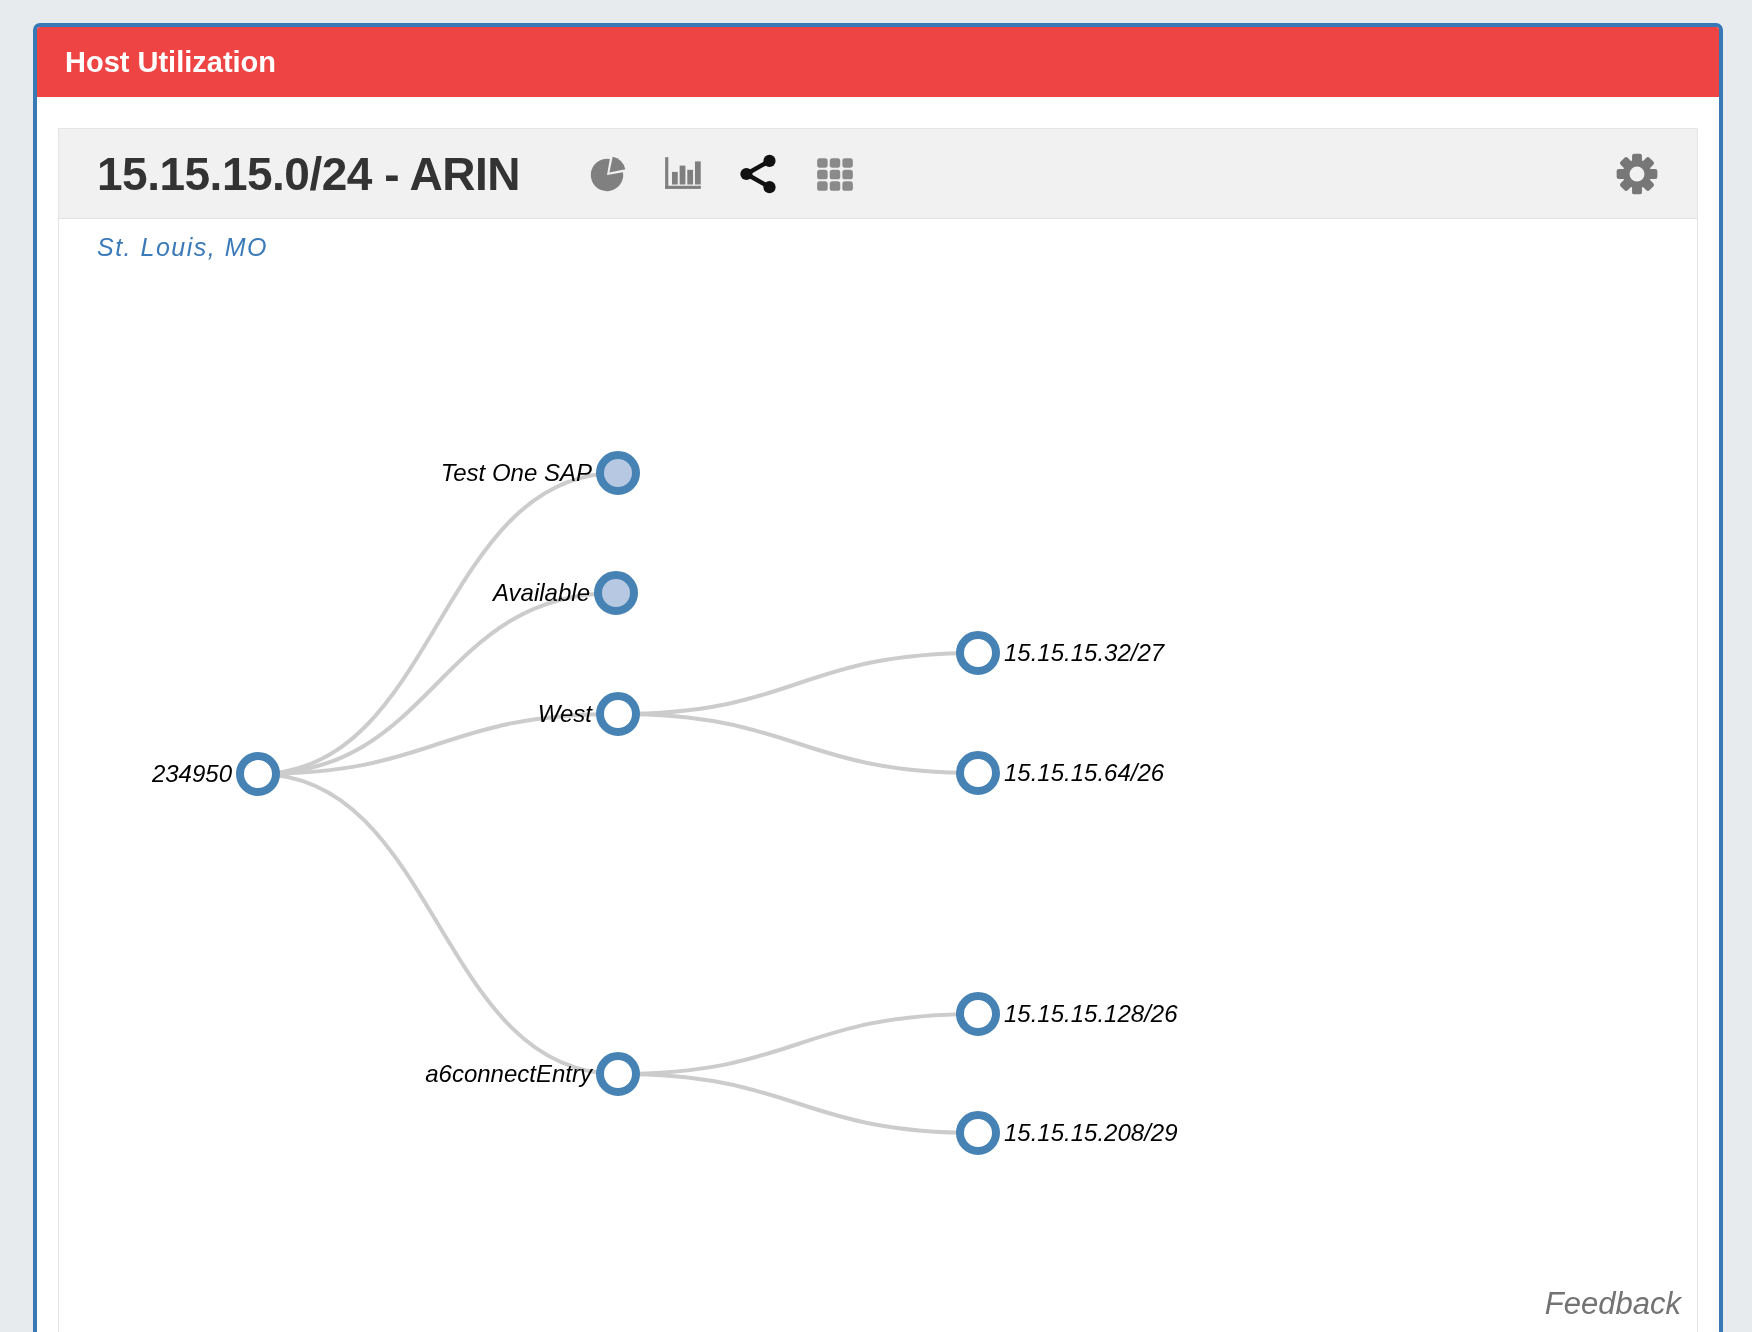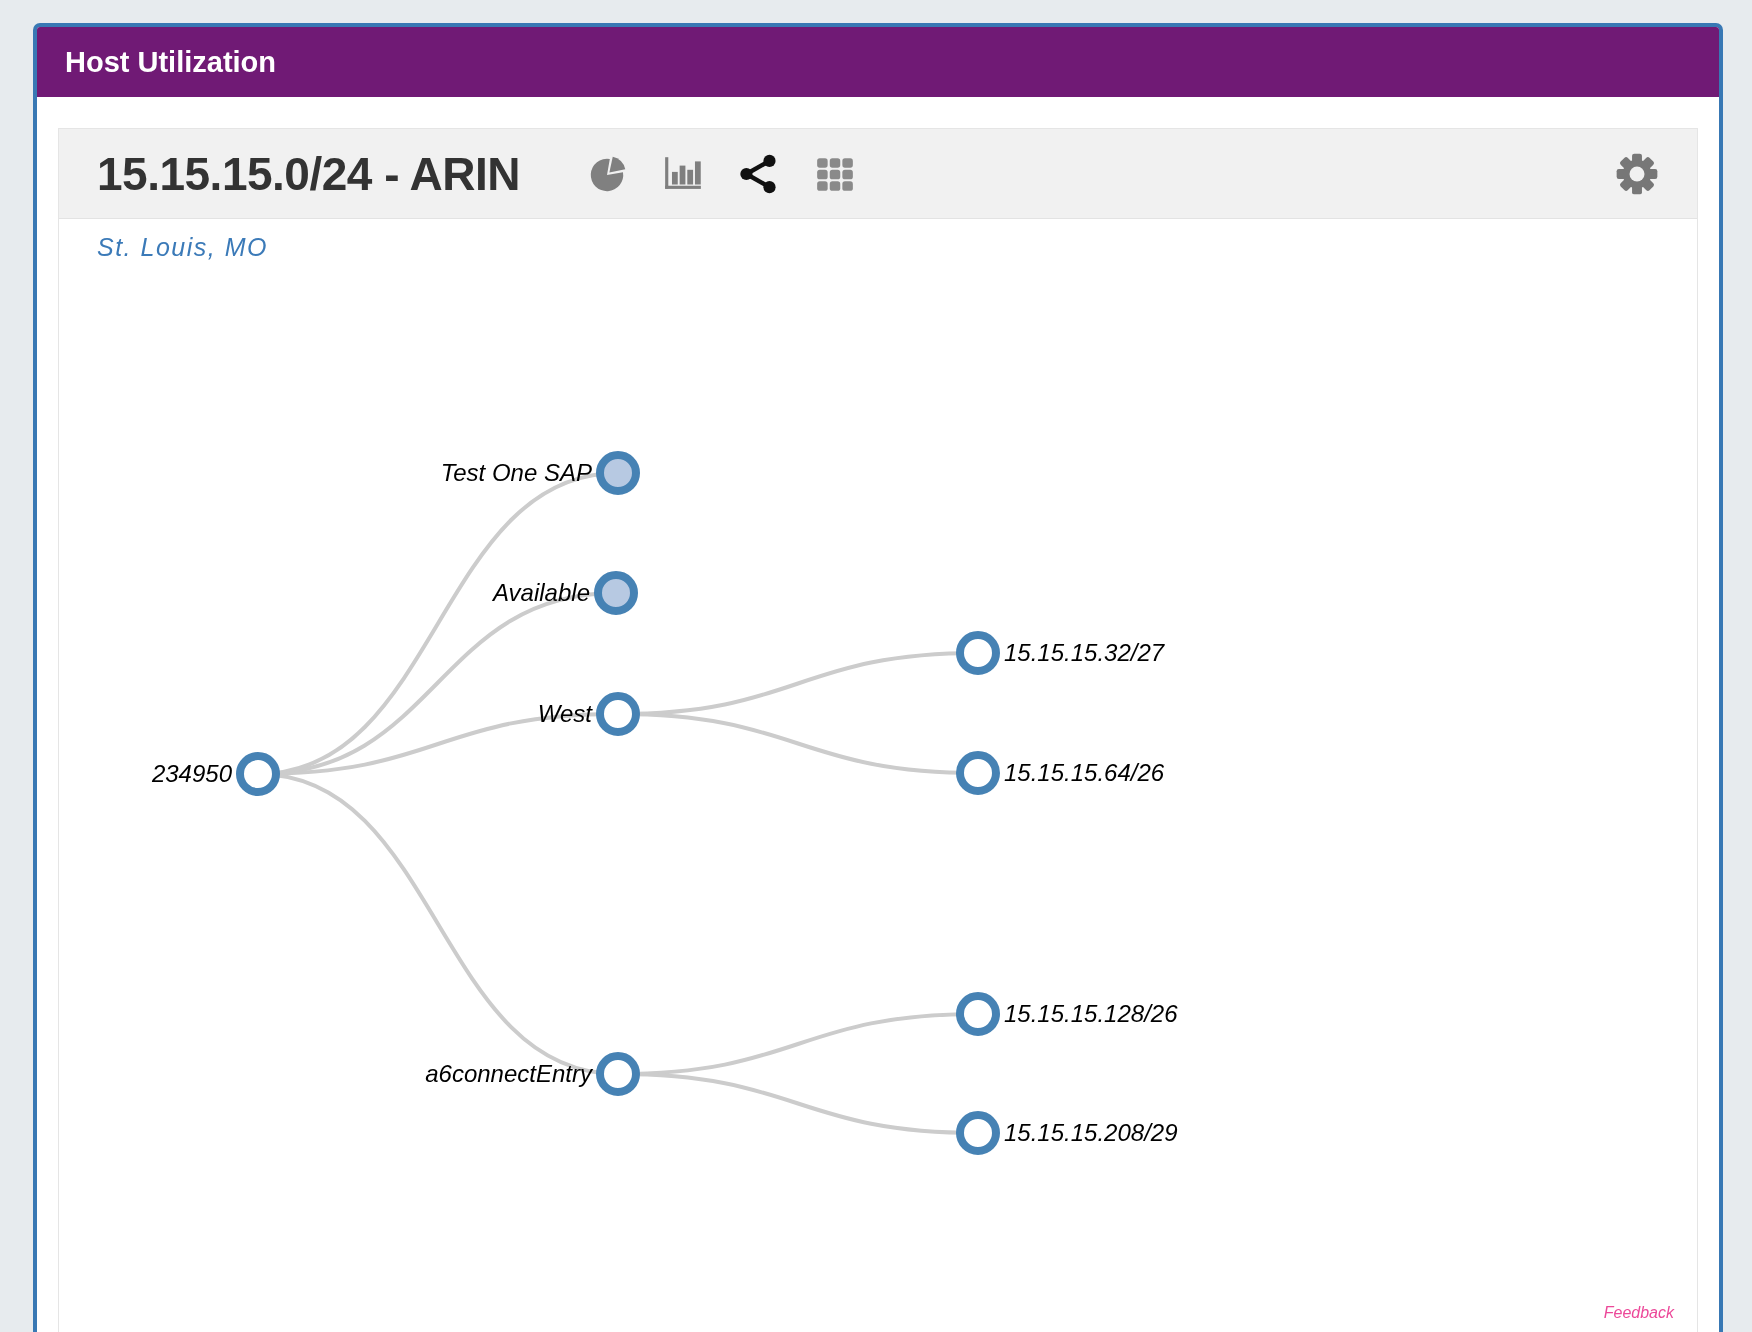--- a/index.html
+++ b/index.html
@@ -2,38 +2,38 @@
 <html><head>
 <meta charset="utf-8">
 <style>
   * { margin:0; padding:0; box-sizing:border-box; }
   html,body { width:1752px; height:1332px; overflow:hidden;
     background:#e7ebee; font-family:"Liberation Sans","DejaVu Sans",sans-serif; }
 
   .panel { position:absolute; left:33px; top:23px; width:1690px; height:1400px;
     background:#ffffff; border:4px solid #3878b4; border-bottom:none;
     border-radius:7px 7px 0 0; }
-  .panel-header { height:70px; background:#701a75; display:flex; align-items:center;
+  .panel-header { height:70px; background:#ef4444; display:flex; align-items:center;
     padding-left:28px; border-radius:3px 3px 0 0; }
   .panel-title { color:#ffffff; font-size:29px; font-weight:bold; }
   .panel-body { padding:31px 21px 0 21px; }
 
   .widget { width:1640px; border:1px solid #e5e5e5; background:#ffffff; }
   .widget-header { height:90px; background:#f1f1f1; border-bottom:1px solid #e3e3e3;
     display:flex; align-items:center; padding:0 38px;justify-content:space-between; }
   .widget-title { font-size:46px; font-weight:bold; color:#333333; letter-spacing:-0.5px; }
   .toolbar { display:flex; align-items:center; margin-left:66px; gap:34px; }
   .icon-btn { background:none; border:none; padding:0; cursor:pointer; line-height:0; }
   .gear-btn { margin-left:auto; background:none; border:none; padding:0; cursor:pointer; line-height:0; }
 
   .widget-body { position:relative; width:100%; height:1113px;font-style:italic; }
   .location { position:absolute; left:38px; top:14px; font-size:25px; letter-spacing:1.5px;
     color:#3b7ab8; text-decoration:none; cursor:pointer; z-index:2; }
-  .feedback { position:absolute; right:23px; bottom:10px; font-size:16px;
-    color:#ec4899; text-decoration:none; cursor:pointer; z-index:2; }
+  .feedback { position:absolute; right:16px; bottom:10px; font-size:31px;
+    color:#737373; text-decoration:none; cursor:pointer; z-index:2; }
   #tree-svg { position:absolute; left:0; top:0; z-index:1; }
   #tree-svg text { font-family:"Liberation Sans","DejaVu Sans",sans-serif; }
 </style>
 </head>
 <body>
 
 <div class="panel">
   <div class="panel-header">
     <span class="panel-title">Host Utilization</span>
   </div>

